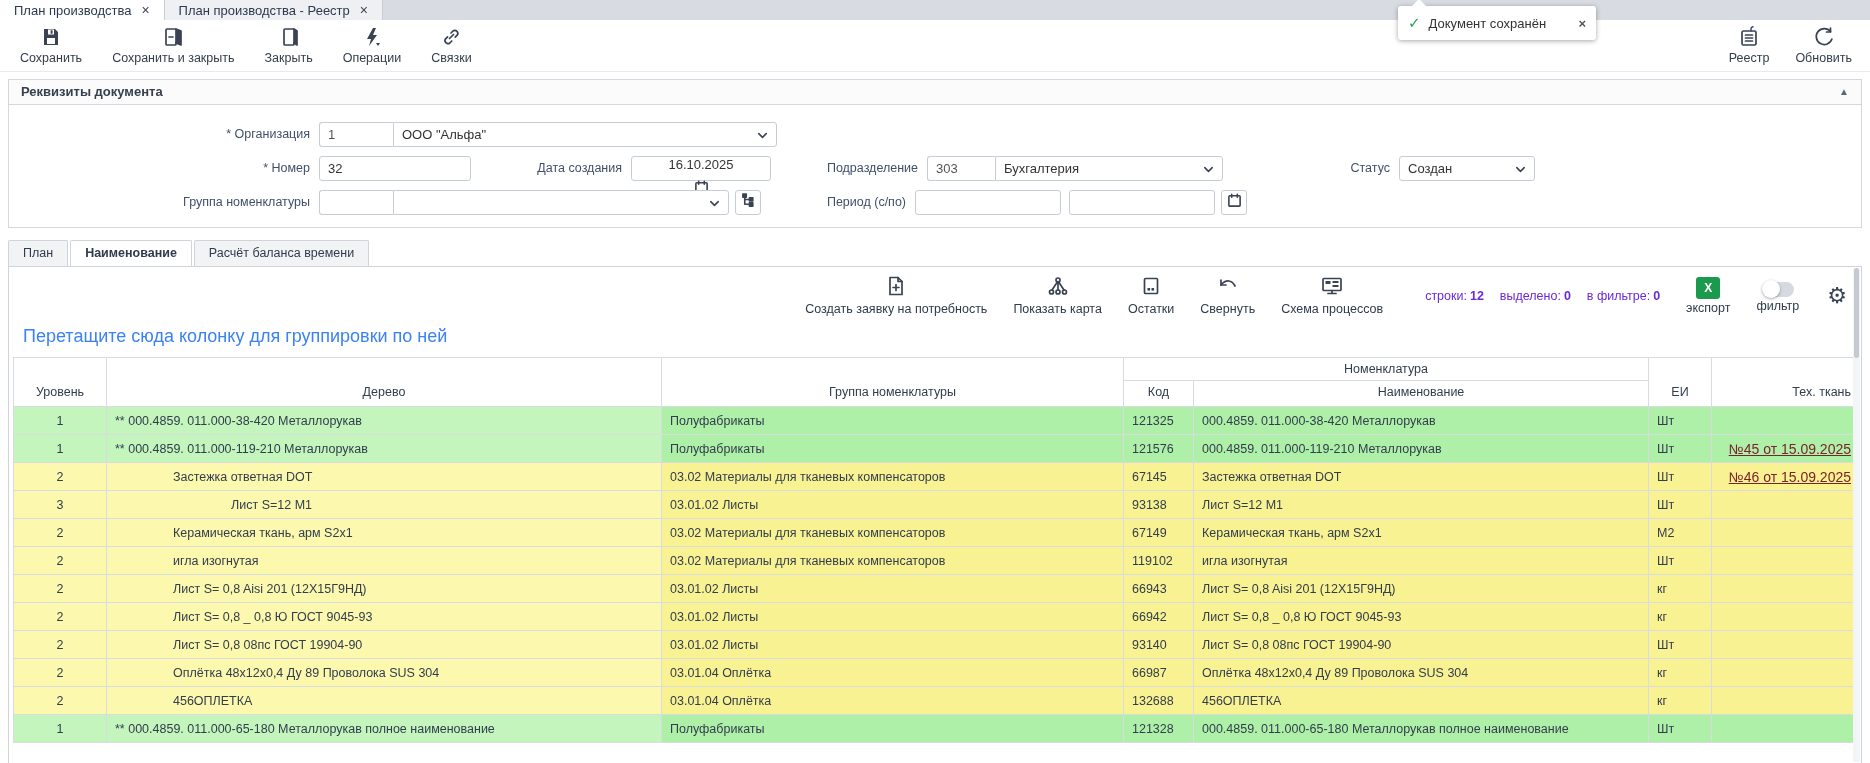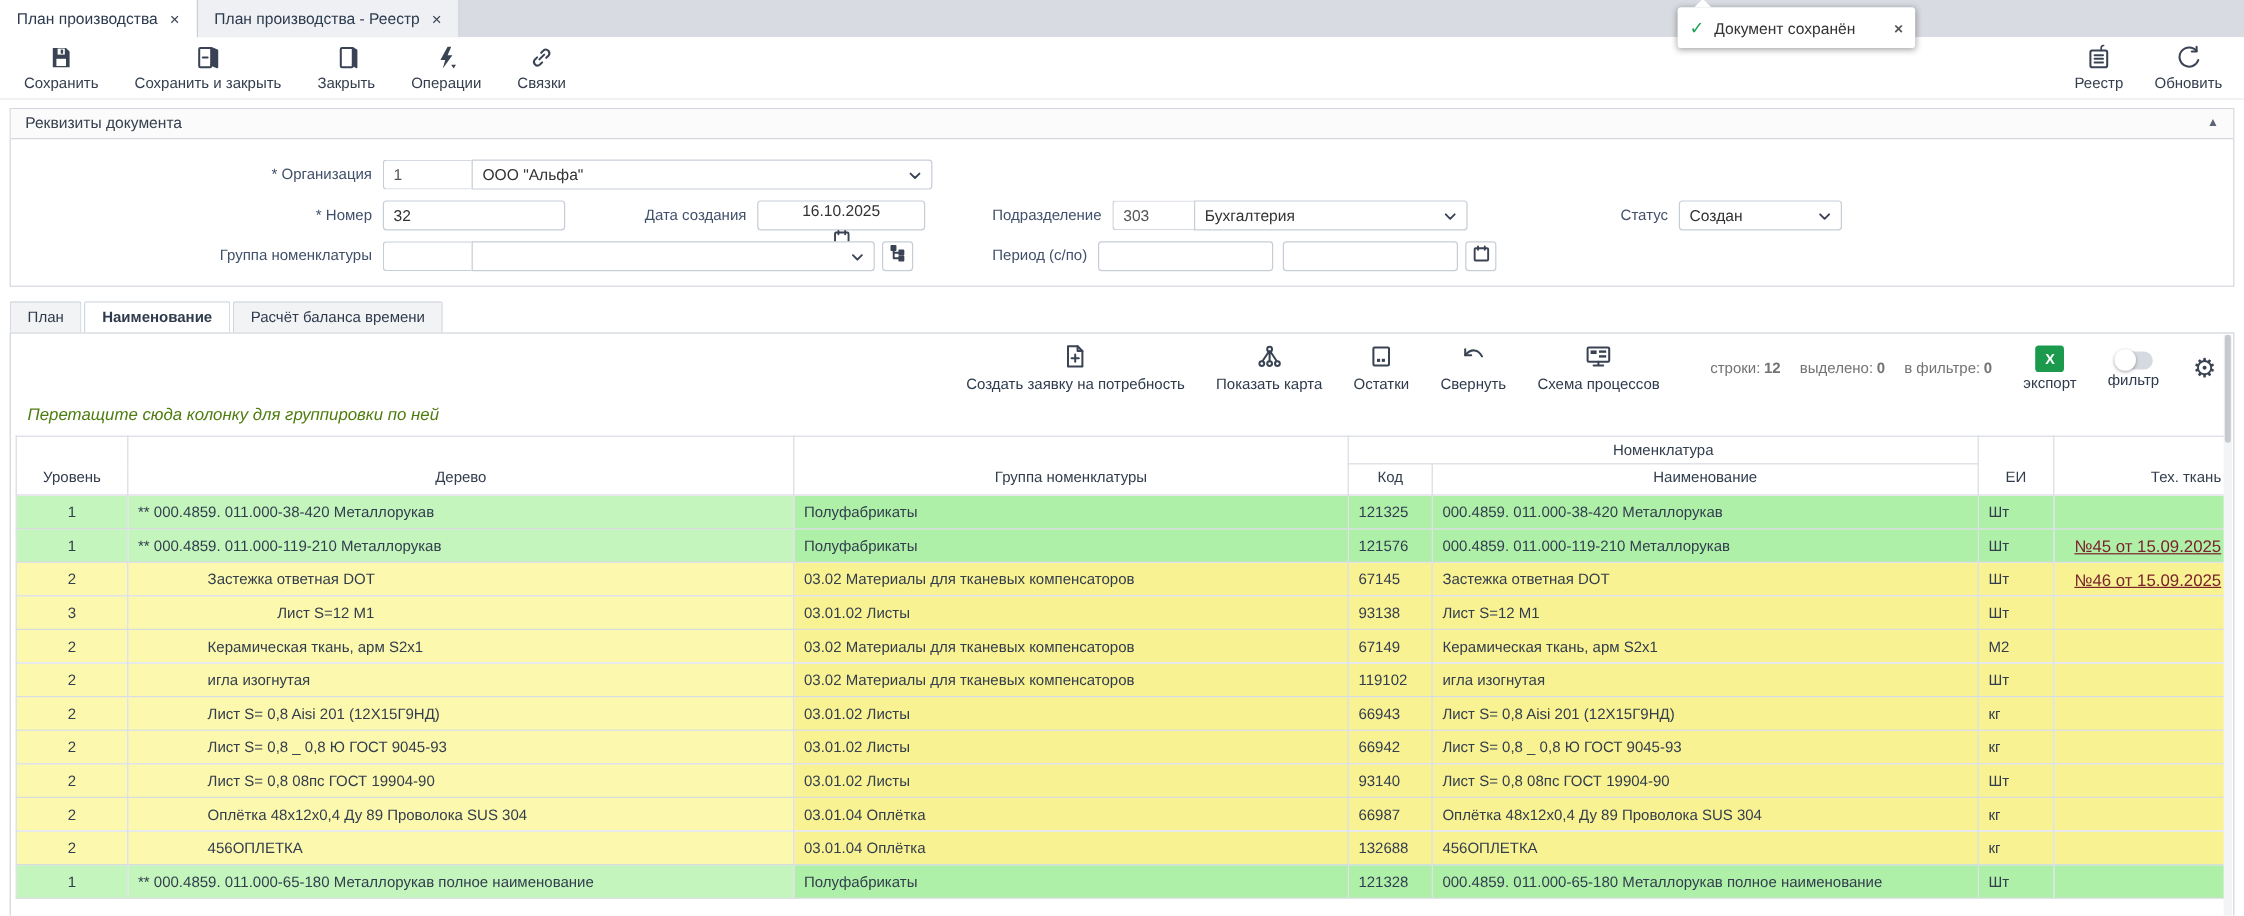--- a/index.html
+++ b/index.html
@@ -1,20 +1,20 @@
 <!DOCTYPE html>
 <html><head>
 <meta charset="utf-8">
 <style>
   * { margin:0; padding:0; box-sizing:border-box; }
   html,body { width:1870px; height:763px; overflow:hidden; background:#fff;
     font-family:"Liberation Sans","DejaVu Sans",sans-serif; font-size:13px; color:#37404e; }
 
   
-  .tabbar { height:31px; background:#d8dbe1; display:flex; align-items:stretch; }
+  .tabbar { height:20px; background:#d8dbe1; display:flex; align-items:stretch; }
   .wtab { display:flex; align-items:center; gap:10px; padding:0 14px; background:#eef0f3;
     border-right:1px solid #c9cdd4; font-size:13px; color:#2c3a4e; cursor:default; }
   .wtab.active { background:#fff; }
   .wtab .x { font-size:14px; color:#3c4656; line-height:1; }
 
   
   .toolbar { height:52px; background:#fff; display:flex; align-items:center;
     padding:0 18px 0 20px; border-bottom:1px solid #e8eaed; }
   .tbtn { display:flex; flex-direction:column; align-items:center; justify-content:center;
     gap:3px; margin-right:30px; color:#333d4d; font-size:12.5px; cursor:pointer; }
@@ -28,21 +28,21 @@
     gap:8px; padding:8px 10px; z-index:50; }
   .toast::before { content:""; position:absolute; top:-7px; left:14px; border:7px solid transparent;
     border-top:none; border-bottom:7px solid #fff; }
   .toast .chk { color:#1fa356; font-size:15px; font-weight:bold; }
   .toast .msg { flex:1; color:#333; font-size:13px; }
   .toast .x  { color:#555; font-size:13px; font-weight:bold; cursor:pointer; }
 
   
   .panel { margin:7px 8px 0 8px; border:1px solid #d4d8de; }
   .panel-h { background:#fbfbfc; border-bottom:1px solid #d4d8de; padding:4px 12px 5px;
-    font-weight:normal; font-size:13px; display:flex; justify-content:space-between; align-items:center; }
+    font-weight:bold; font-size:13px; display:flex; justify-content:space-between; align-items:center; }
   .caret-up { font-size:10px; color:#5a6575; cursor:pointer; }
   .form { padding:8px 0 12px; }
   .frow { display:flex; align-items:center; height:26px; margin-top:8px; }
   .flabel { text-align:right; padding-right:9px; color:#41506a; font-size:12.5px; white-space:nowrap; }
   .w-l1 { width:310px; } .w-l2 { width:160px; } .w-l3 { width:156px; } .w-l4 { width:176px; }
   .inp { height:25px; border:1px solid #c7cdd6; border-radius:3px; background:#fff;
     padding:0 8px; font-size:13px; color:#333; display:flex; align-items:center; }
   .combo { position:relative; padding-right:26px; }
   .combo .chev { position:absolute; right:7px; top:6px; }
   .code { border-radius:3px 0 0 3px; border-right:none; color:#555; }
@@ -56,29 +56,29 @@
   .dtab { padding:5px 14px 6px; border:1px solid #cfd4da; border-bottom:none; background:#f2f3f5;
     margin-right:2px; border-radius:2px 2px 0 0; font-size:12.5px; color:#2f3b4c; cursor:pointer; }
   .dtab.active { background:#fff; font-weight:bold; position:relative; }
   .dtab.active::after { content:""; position:absolute; left:0; right:0; bottom:-1px; height:1px; background:#fff; }
 
   
   .gridpanel { margin:0 8px; border:1px solid #cfd4da; background:#fff; height:498px; position:relative; }
   .gtoolbar { display:flex; align-items:center; justify-content:flex-end; padding:8px 14px 6px; }
   .gbtn { display:flex; flex-direction:column; align-items:center; gap:2px; margin-left:26px;
     font-size:12.5px; color:#2f3b4c; cursor:pointer; }
-  .counters { display:flex; align-items:center; gap:16px; margin-left:42px; font-size:12.5px; color:#737373; }
+  .counters { display:flex; align-items:center; gap:16px; margin-left:42px; font-size:12.5px; color:#6d28d9; }
   .counters b { margin-left:3px; }
   .xbtn { width:24px; height:22px; background:#1b9a4e; border-radius:3px; color:#fff; font-weight:bold;
     font-size:12px; display:flex; align-items:center; justify-content:center; }
   .toggle { width:32px; height:15px; border-radius:8px; background:#d5dae0; position:relative; margin-top:4px; }
   .toggle .knob { position:absolute; left:0; top:-2px; width:18px; height:18px; border-radius:50%;
     background:#fff; box-shadow:0 1px 3px rgba(0,0,0,.35); }
   .gearbtn { margin-left:28px; font-size:22px; color:#3a4354; cursor:pointer; line-height:1; }
-  .grouphint { font-style:italic; color:#4d7c0f; font-size:14px; padding:4px 14px 10px; }
+  .grouphint { color:#3b82f6; font-size:18px; padding:4px 14px 10px; }
 
   
   table { border-collapse:collapse; width:calc(100% - 10px); margin:0 0 0 4px; table-layout:fixed; }
   th, td { border:1px solid #d8dbe0; font-weight:normal; font-size:12.5px; color:#323d4d;
     padding:4px 8px; overflow:hidden; white-space:nowrap; }
   thead th { background:#fff; text-align:center; vertical-align:bottom; padding-bottom:7px; }
   th.group-span { vertical-align:middle; padding-bottom:4px; }
   th.th-tech { text-align:right; }
   tbody td { height:28px; padding-top:0; padding-bottom:0; }
   tr.green  td { background:#aff0a9; }

